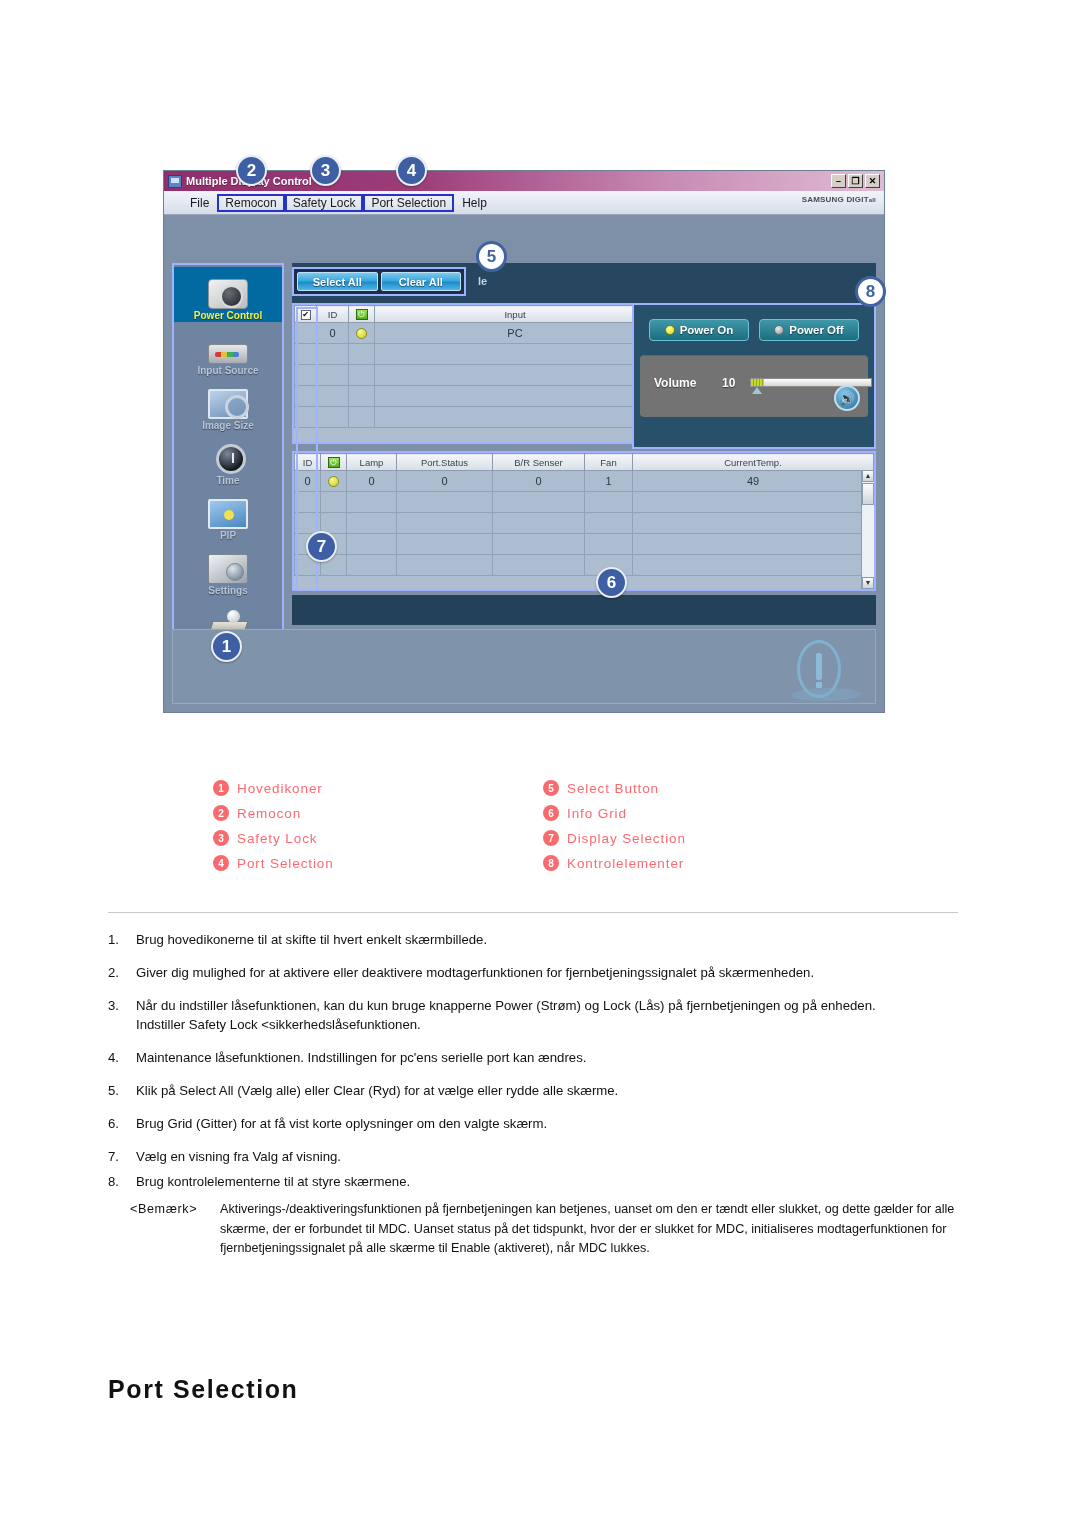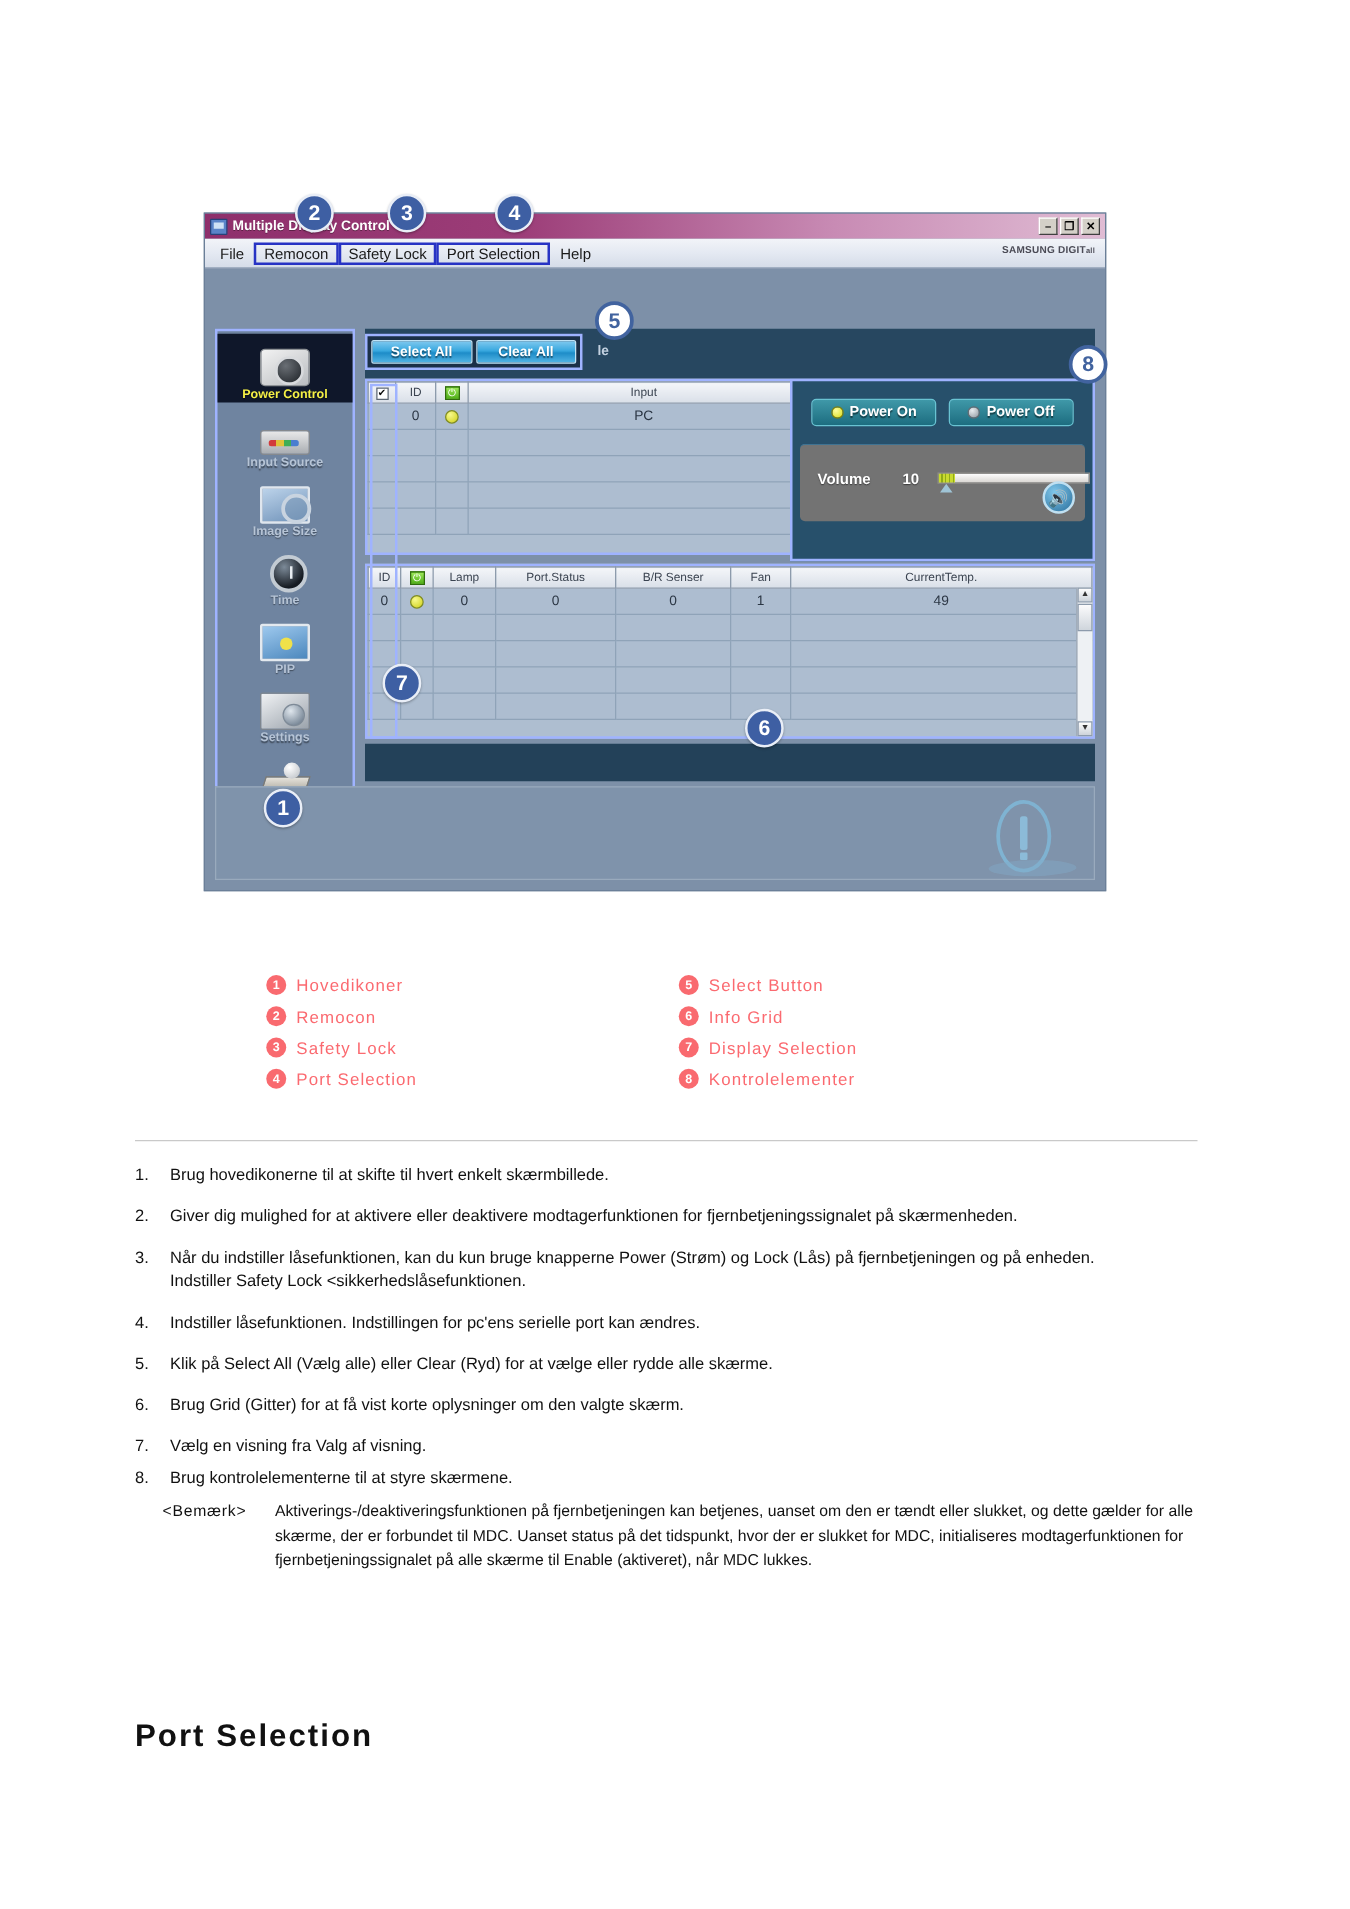--- a/index.html
+++ b/index.html
@@ -46,21 +46,21 @@
     width:15px; height:14px; background:#d4d0c8;
     border:1px solid #ffffff; border-right-color:#404040; border-bottom-color:#404040;
     font-size:9px; line-height:12px; text-align:center; color:#000; font-weight:bold;
   }
 
   
   .menubar {
     position:absolute; left:0; top:20px; width:100%; height:24px;
     background:linear-gradient(to bottom,#f2f4f8 0%,#e4e9f2 50%,#d5dce8 100%);
     border-bottom:1px solid #9aa7bb;
-    display:flex; align-items:center; padding-left:5px; gap:2px;
+    display:flex; align-items:center; padding-left:19px; gap:2px;
   }
   .menu-item {
     font-size:12px; color:#1a1a1a; padding:1px 7px; white-space:nowrap;
   }
   .menu-hl { outline:2px solid #2733c4; outline-offset:-1px; }
   .samsung-logo {
     position:absolute; right:8px; top:4px;
     font-size:8px; letter-spacing:.2px; color:#4a4a55; font-weight:bold;
   }
   .samsung-logo .small { font-size:6px; }
@@ -77,21 +77,21 @@
     position:absolute; left:8px; top:48px; width:112px; height:392px;
     background:#6f84a0;
     border:2px solid #9fb3ff;
     padding-top:2px;
   }
   .rail-item {
     height:55px; position:relative;
     display:flex; flex-direction:column; align-items:center; justify-content:flex-end;
     padding-bottom:1px;
   }
-  .rail-item.active { background:#0f172a; }
+  .rail-item.active { background:#0369a1; }
   .rail-label {
     font-size:10px; font-weight:bold; color:#b6c4d6;
     text-shadow:0 1px 1px rgba(0,0,0,.45); line-height:11px;
   }
   .rail-item.active .rail-label { color:#f5f046; }
   .rail-glyph { width:40px; height:30px; position:relative; margin-bottom:1px; }
 
   
   .g-power { background:linear-gradient(150deg,#f2f2f2,#b9bcc0); border-radius:4px; border:1px solid #8e9296; }
   .g-power:after{ content:""; position:absolute; right:4px; top:5px; width:19px;height:19px;border-radius:50%;
@@ -639,21 +639,21 @@
   <div class="step">
     <div class="step-n">3.</div>
     <div class="step-b">
       <span class="sub">Når du indstiller låsefunktionen, kan du kun bruge knapperne Power (Strøm) og Lock (Lås) på fjernbetjeningen og på enheden.</span>
       <span class="sub">Indstiller Safety Lock &lt;sikkerhedslåsefunktionen.</span>
     </div>
   </div>
   <div class="step">
     <div class="step-n">4.</div>
     <div class="step-b">
-        <span class="sub">Indstiller låsefunktionen. Indstillingen for pc'ens serielle port kan ændres.</span>
+        <span class="sub">Maintenance låsefunktionen. Indstillingen for pc'ens serielle port kan ændres.</span>
       </div>
   </div>
   <div class="step">
     <div class="step-n">5.</div>
     <div class="step-b">
         <span class="sub">Klik på Select All (Vælg alle) eller Clear (Ryd) for at vælge eller rydde alle skærme.</span>
       </div>
   </div>
   <div class="step">
     <div class="step-n">6.</div>

